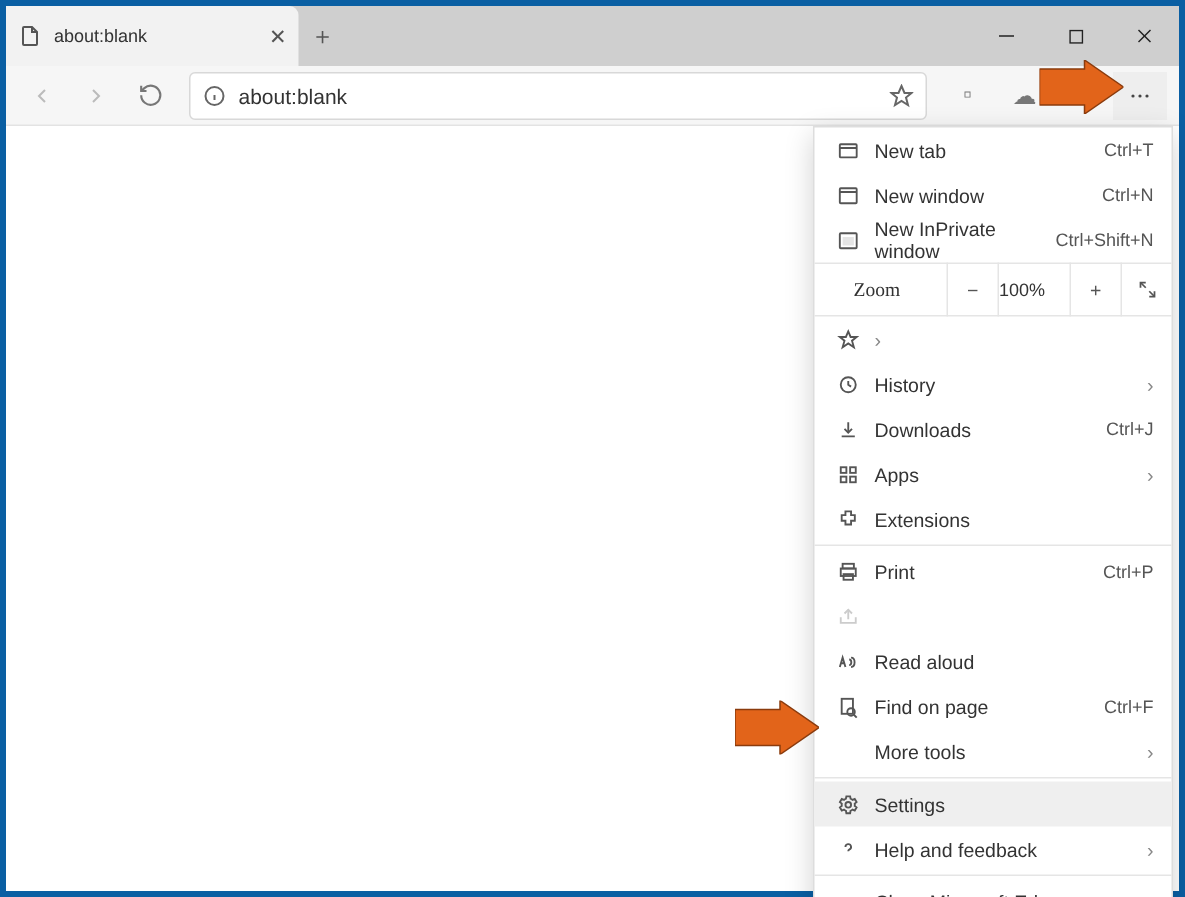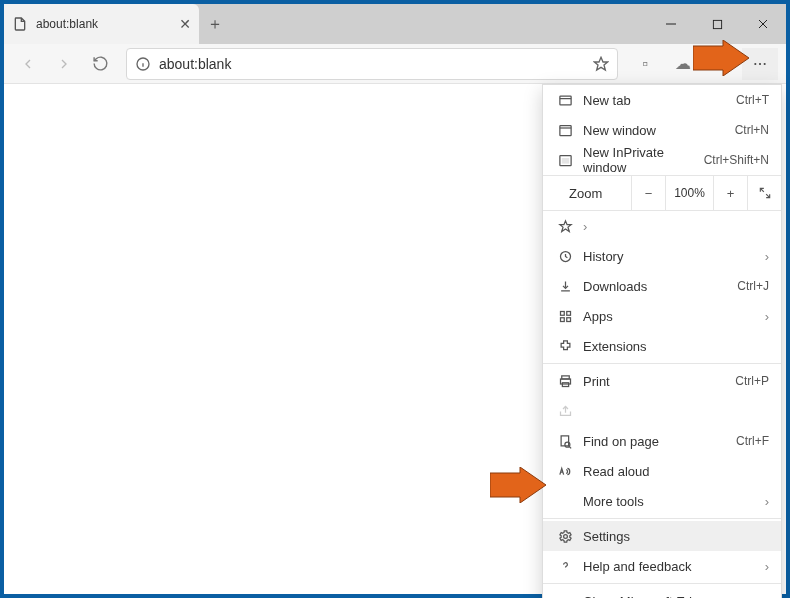--- a/index.html
+++ b/index.html
@@ -33,23 +33,23 @@
   .mi { display: flex; align-items: center; height: 30px; padding: 0 12px; cursor: pointer; }
   .mi.highlight { background: #efefef; justify-content: flex-end; }
   .mi.disabled { color: #bbb; cursor: default; }
   .mi .mico { width: 20px; display: flex; align-items: center; justify-content: center; color: #555; margin-right: 8px; }
   .mi.disabled .mico { color: #ccc; }
   .mi .mlabel { flex: 1; }
   .mi .mshort { font-size: 12px; color: #555; }
   .mi .marrow { color: #888; }
   .sep { height: 1px; background: #e5e5e5; margin: 2px 0; }
   .zoom-row { display: flex; align-items: center; height: 36px; border-top:1px solid #e5e5e5; border-bottom:1px solid #e5e5e5; }
-  .zoom-label { flex: 1; padding-left: 26px; font-size: 13px; color:#333; }
+  .zoom-label { flex: 1; padding-left: 26px; font-size: 13px; color:#333;font-family:Liberation Serif, serif; }
   .zoom-btn { width: 34px; height: 36px; display: flex; align-items:center; justify-content:center; border-left:1px solid #e5e5e5; color:#555; cursor:pointer; }
-  .zoom-val { width: 48px; text-align: center; font-size:12px; border-left:1px solid #e5e5e5; height:36px; line-height:36px;}
+  .zoom-val { width: 48px; font-size:12px; border-left:1px solid #e5e5e5; height:36px; line-height:36px;}
   
   .arrow { position: absolute; pointer-events: none; }
   .arrow svg { display:block; }
 </style>
 </head>
 <body>
 
 <div class="frame">
   <div class="window">
 
@@ -243,37 +243,37 @@
               <svg width="15" height="15" viewBox="0 0 24 24" fill="none" stroke="currentColor" stroke-width="2">
                 <path d="M4 12v6h16v-6"></path>
                 <polyline points="8 8 12 4 16 8"></polyline>
                 <line x1="12" y1="4" x2="12" y2="14"></line>
               </svg>
             </span>
         </div>
         <div class="mi">
           <span class="mico">
               <svg width="15" height="15" viewBox="0 0 24 24" fill="none" stroke="currentColor" stroke-width="2">
+                <path d="M3 17l3-10 3 10M4.5 13h3"></path>
+                <path d="M13 9c3 0 3 6 0 6"></path>
+                <path d="M15 7c5 0 5 10 0 10"></path>
+              </svg>
+            </span>
+          <span class="mlabel">Read aloud</span>
+        </div>
+        <div class="mi">
+          <span class="mico">
+              <svg width="15" height="15" viewBox="0 0 24 24" fill="none" stroke="currentColor" stroke-width="2">
                 <rect x="5" y="3" width="12" height="16"></rect>
                 <circle cx="15" cy="17" r="4"></circle>
                 <line x1="18" y1="20" x2="21" y2="23"></line>
               </svg>
             </span>
           <span class="mlabel">Find on page</span>
           <span class="mshort">Ctrl+F</span>
-        </div>
-        <div class="mi">
-          <span class="mico">
-              <svg width="15" height="15" viewBox="0 0 24 24" fill="none" stroke="currentColor" stroke-width="2">
-                <path d="M3 17l3-10 3 10M4.5 13h3"></path>
-                <path d="M13 9c3 0 3 6 0 6"></path>
-                <path d="M15 7c5 0 5 10 0 10"></path>
-              </svg>
-            </span>
-          <span class="mlabel">Read aloud</span>
         </div>
         <div class="mi">
           <span class="mico"></span>
           <span class="mlabel">More tools</span>
           <span class="marrow">›</span>
         </div>
         <div class="sep"></div>
         <div class="mi highlight">
           <span class="mico">
               <svg width="15" height="15" viewBox="0 0 24 24" fill="none" stroke="currentColor" stroke-width="2">

